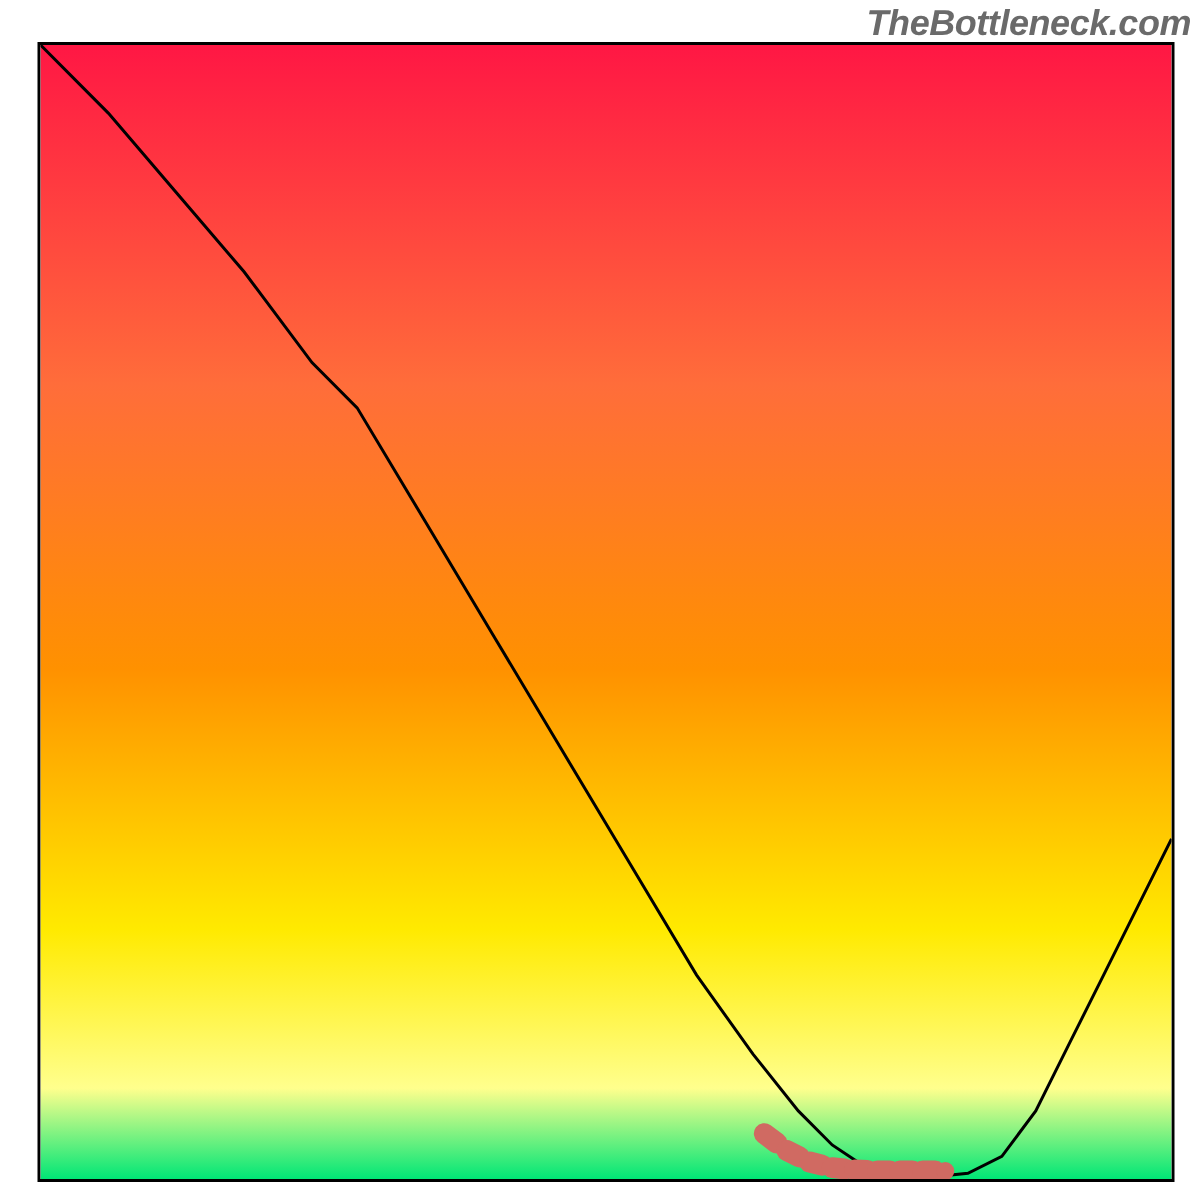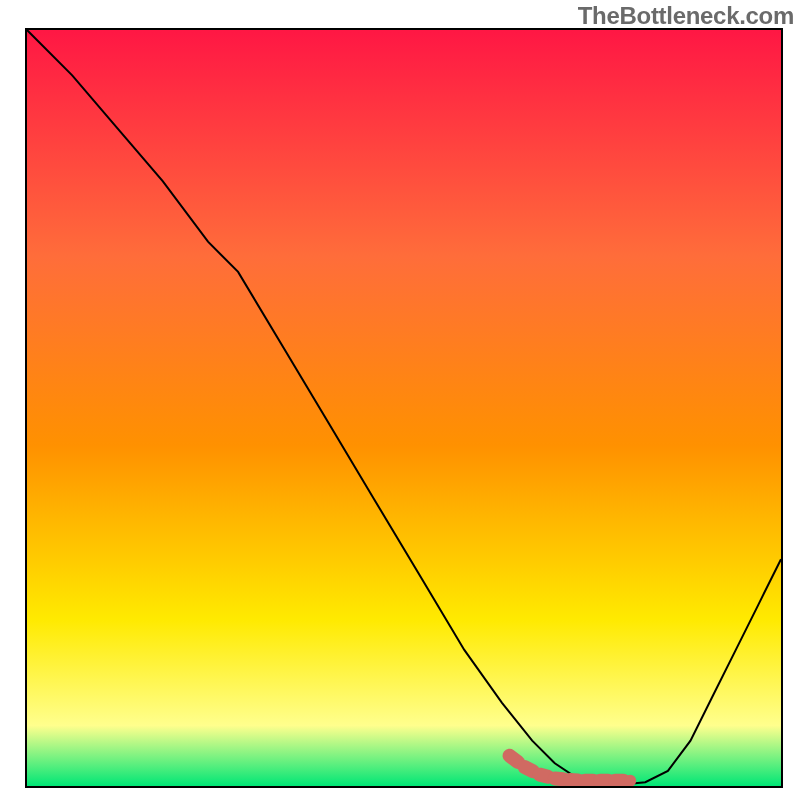--- a/index.html
+++ b/index.html
@@ -9,20 +9,21 @@
     height: 800px;
     background: #ffffff;
     font-family: Arial, Helvetica, sans-serif;
     overflow: hidden;
   }
   .frame {
     position: relative;
     width: 800px;
     height: 751px;
     box-sizing: border-box;
+    font-style: italic;
   }
   .watermark {
     position: absolute;
     top: 2px;
     right: 6px;
     font-size: 24px;
     font-weight: 700;
     color: #6a6a6a;
     letter-spacing: -0.3px;
   }

